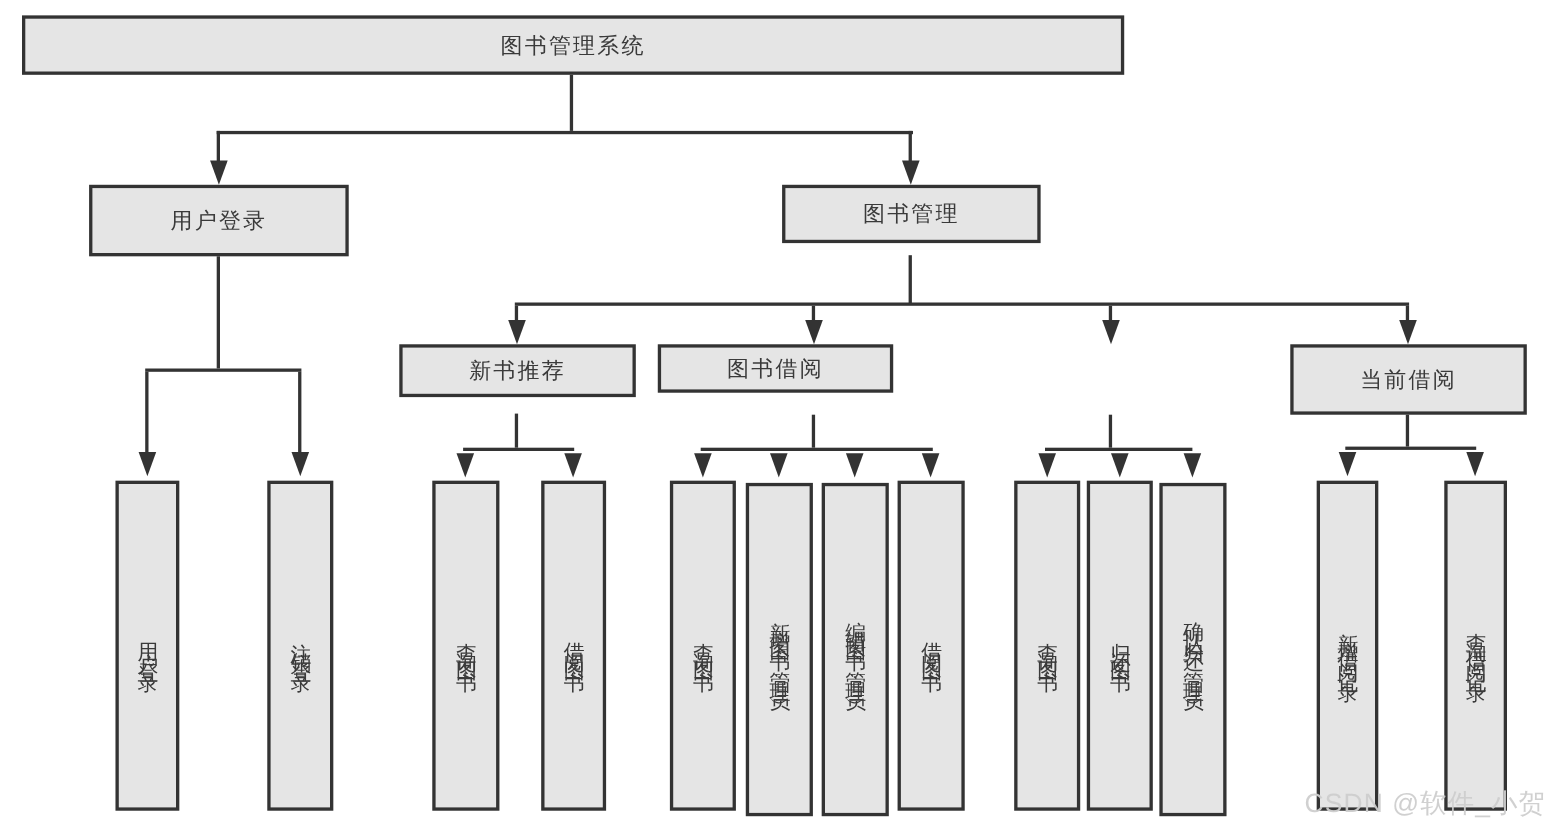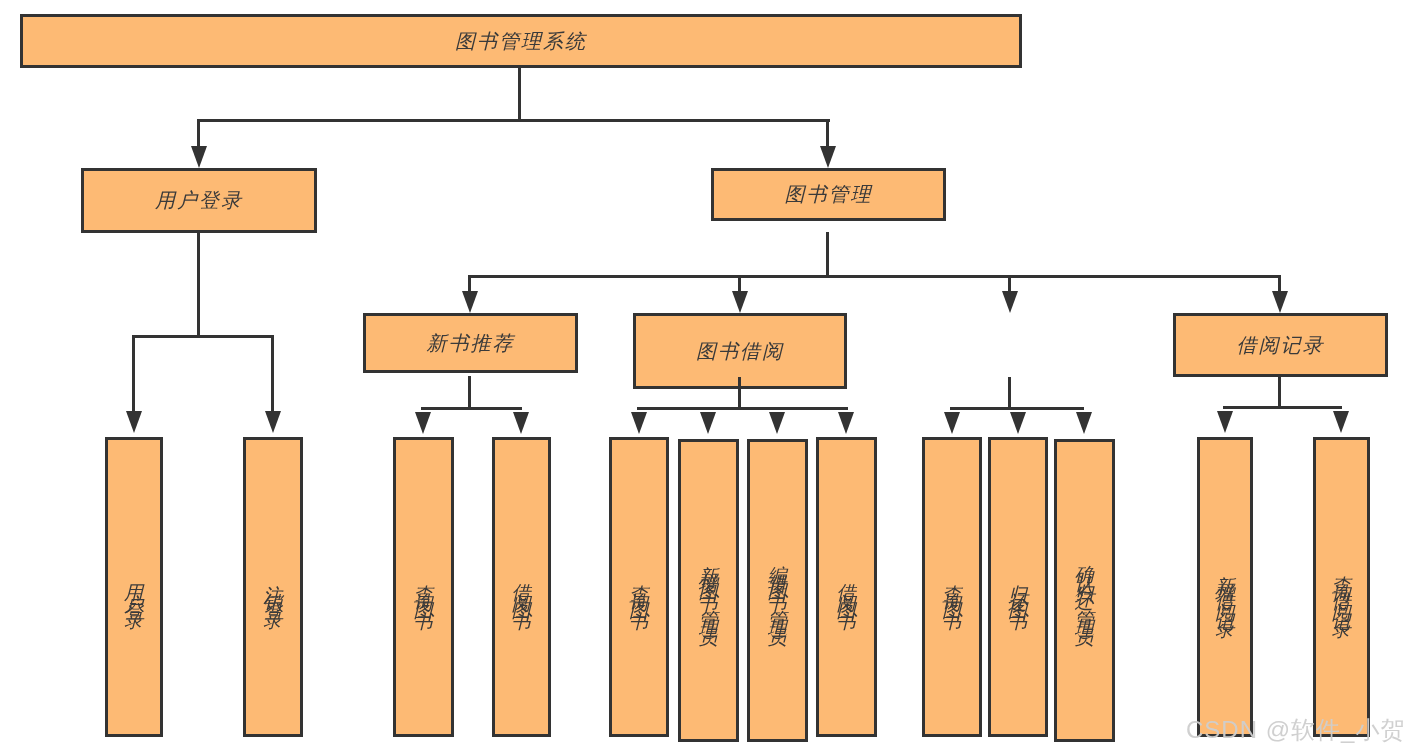--- a/index.html
+++ b/index.html
@@ -1,22 +1,22 @@
 <!DOCTYPE html>
 <html><head>
 <meta charset="utf-8">
 <style>
   html,body{margin:0;padding:0;background:#fff;}
   .stage{
     position:relative;width:1405px;height:747px;background:#ffffff;overflow:hidden;
     font-family:"Liberation Sans","DejaVu Sans",sans-serif;
   }
   .box{
-    position:absolute;box-sizing:border-box;border:3px solid #333333;background:#fdba74;
-    display:flex;align-items:center;justify-content:center;color:#3a3a3a;font-style:italic;
+    position:absolute;box-sizing:border-box;border:3px solid #333333;background:#e5e5e5;
+    display:flex;align-items:center;justify-content:center;color:#3a3a3a;
   }
   .hbox{font-size:20px;letter-spacing:2px;white-space:nowrap;}
   .vbox{
     writing-mode:vertical-rl;text-orientation:mixed;
     font-size:19px;letter-spacing:9px;line-height:1;
   }
   .ln{position:absolute;background:#333333;}
   .ah{
     position:absolute;width:0;height:0;
     border-left:8px solid transparent;border-right:8px solid transparent;
@@ -55,23 +55,23 @@
   <div class="ah" style="left:1002px;top:291px"></div>
   <div class="ah" style="left:1272px;top:291px"></div>
 
   <div class="ln" style="left:197px;top:233px;width:3px;height:102px"></div>
   <div class="ln" style="left:132px;top:335px;width:142px;height:3px"></div>
   <div class="ln" style="left:132px;top:338px;width:3px;height:74px"></div>
   <div class="ln" style="left:271px;top:338px;width:3px;height:74px"></div>
   <div class="ah" style="left:126px;top:411px"></div>
   <div class="ah" style="left:265px;top:411px"></div>
 
-  <div class="box hbox" style="left:363px;top:313px;width:215px;height:60px">新书推荐</div>
-  <div class="box hbox" style="left:633px;top:313px;width:214px;height:76px">图书借阅</div>
-  <div class="box hbox" style="left:1173px;top:313px;width:215px;height:64px">借阅记录</div>
+  <div class="box hbox" style="left:363px;top:313px;width:215px;height:48px">新书推荐</div>
+  <div class="box hbox" style="left:598px;top:313px;width:214px;height:44px">图书借阅</div>
+  <div class="box hbox" style="left:1173px;top:313px;width:215px;height:64px">当前借阅</div>
 
   <div class="ln" style="left:468px;top:376px;width:3px;height:31px"></div>
   <div class="ln" style="left:421px;top:407px;width:101px;height:3px"></div>
   <div class="ah" style="left:415px;top:412px"></div>
   <div class="ah" style="left:513px;top:412px"></div>
 
   <div class="ln" style="left:738px;top:377px;width:3px;height:30px"></div>
   <div class="ln" style="left:637px;top:407px;width:211px;height:3px"></div>
   <div class="ah" style="left:631px;top:412px"></div>
   <div class="ah" style="left:700px;top:412px"></div>

